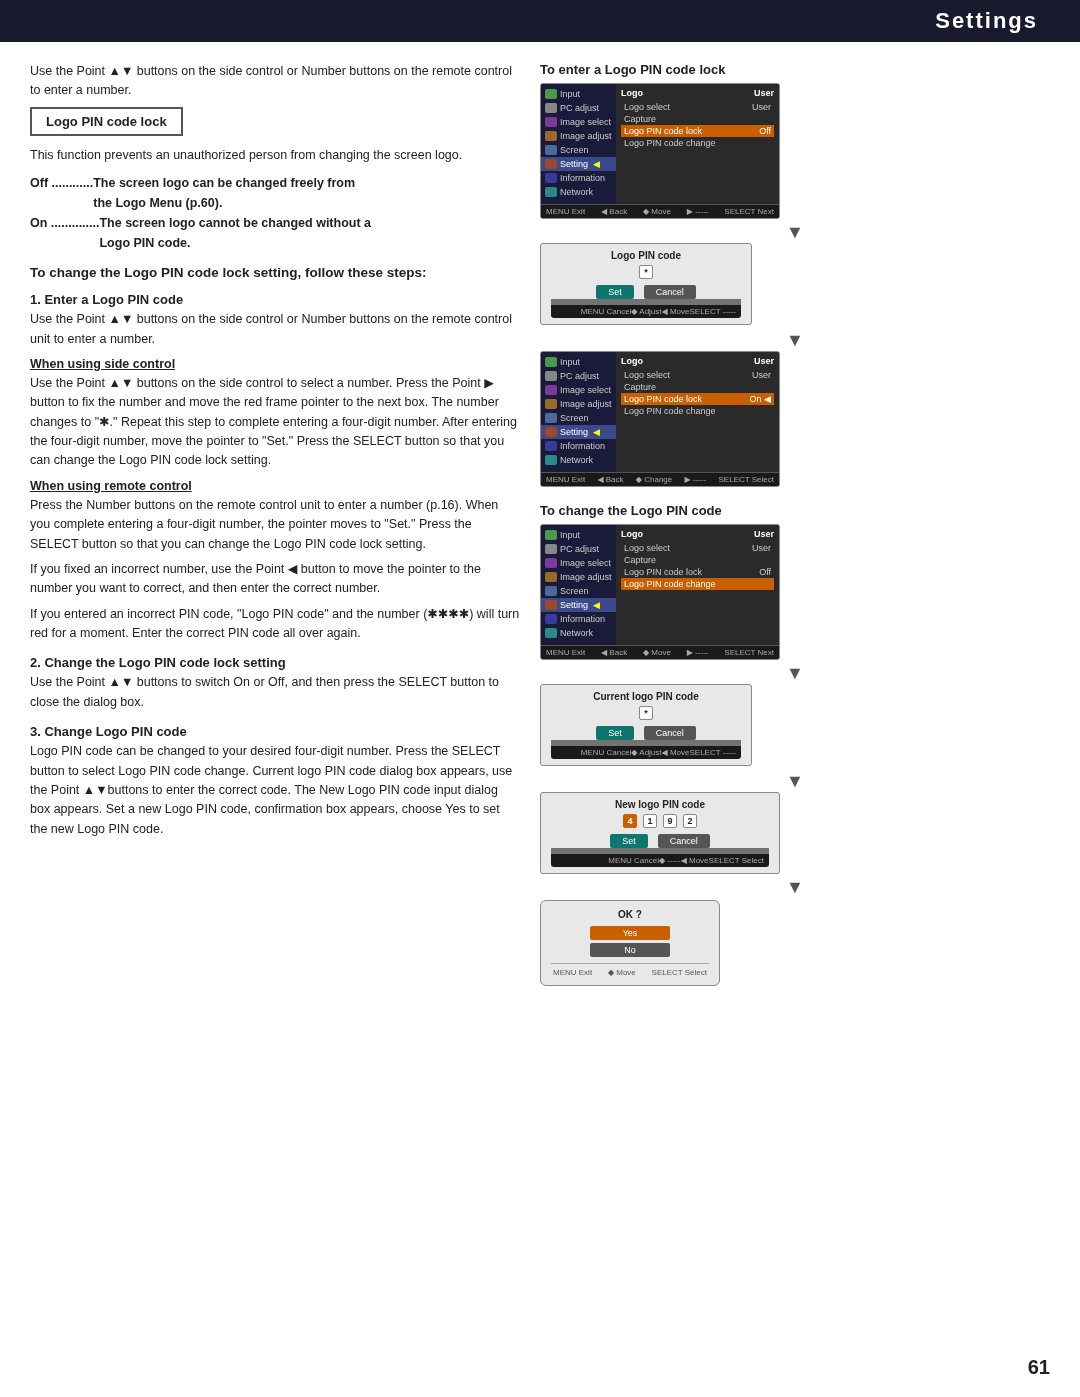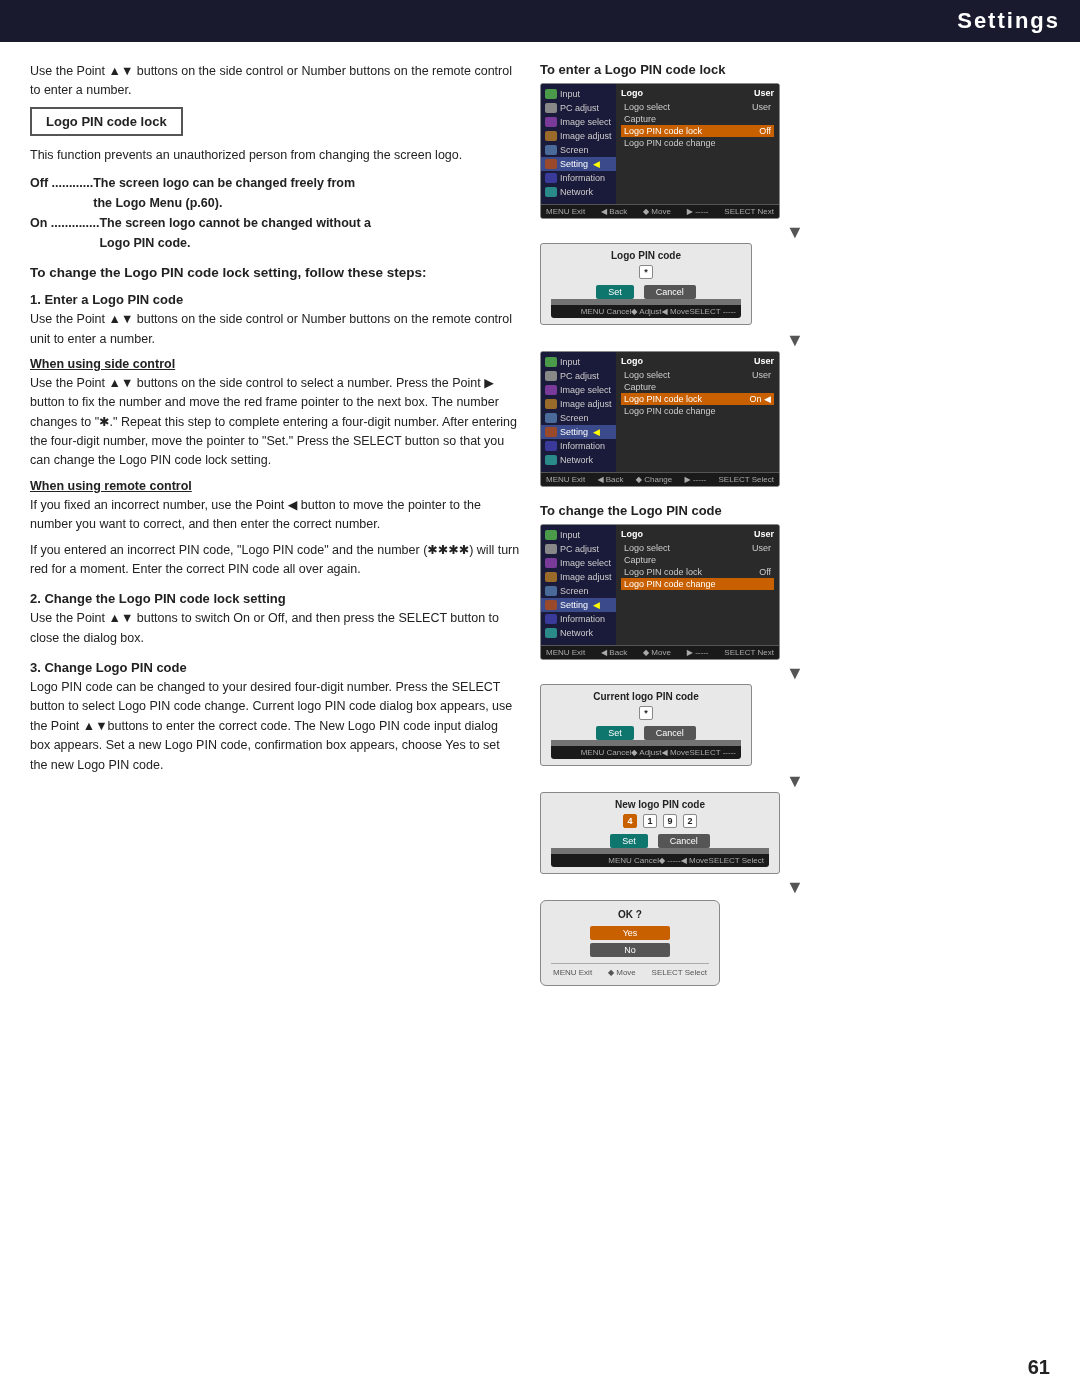--- a/index.html
+++ b/index.html
@@ -11,21 +11,21 @@
       width: 1080px;
       min-height: 1397px;
       position: relative;
     }
 
     
     .header {
       background: #1a1a2e;
       color: #fff;
       text-align: right;
-      padding: 8px 20px 8px 0;
+      padding: 8px 42px 8px 0;
       font-size: 22px;
       font-weight: bold;
       letter-spacing: 2px;
       margin-bottom: 0;
     }
 
     
     .page-num {
       position: absolute;
       bottom: 18px;
@@ -357,20 +357,21 @@
 
     <p class="step-heading">To change the Logo PIN code lock setting, follow these steps:</p>
 
     <p class="step-item">1. Enter a Logo PIN code</p>
     <p class="body-text">Use the Point ▲▼ buttons on the side control or Number buttons on the remote control unit to enter a number.</p>
 
     <p class="sub-heading">When using side control</p>
     <p class="body-text">Use the Point ▲▼ buttons on the side control to select a number. Press the Point ▶ button to fix the number and move the red frame pointer to the next box. The number changes to "✱." Repeat this step to complete entering a four-digit number. After entering the four-digit number, move the pointer to "Set." Press the SELECT button so that you can change the Logo PIN code lock setting.</p>
 
     <p class="sub-heading">When using remote control</p>
+    <p class="body-text">Press the Number buttons on the remote control unit to enter a number (p.16). When you complete entering a four-digit number, the pointer moves to "Set." Press the SELECT button so that you can change the Logo PIN code lock setting.</p>
 
     <p class="body-text">If you fixed an incorrect number, use the Point ◀ button to move the pointer to the number you want to correct, and then enter the correct number.</p>
     <p class="body-text">If you entered an incorrect PIN code, "Logo PIN code" and the number (✱✱✱✱) will turn red for a moment. Enter the correct PIN code all over again.</p>
 
     <p class="step-item">2. Change the Logo PIN code lock setting</p>
     <p class="body-text">Use the Point ▲▼ buttons to switch On or Off, and then press the SELECT button to close the dialog box.</p>
 
     <p class="step-item">3. Change Logo PIN code</p>
     <p class="body-text">Logo PIN code can be changed to your desired four-digit number. Press the SELECT button to select Logo PIN code change. Current logo PIN code dialog box appears, use the Point ▲▼buttons to enter the correct code. The New Logo PIN code input dialog box appears. Set a new Logo PIN code, confirmation box appears, choose Yes to set the new Logo PIN code.</p>
   </div>

